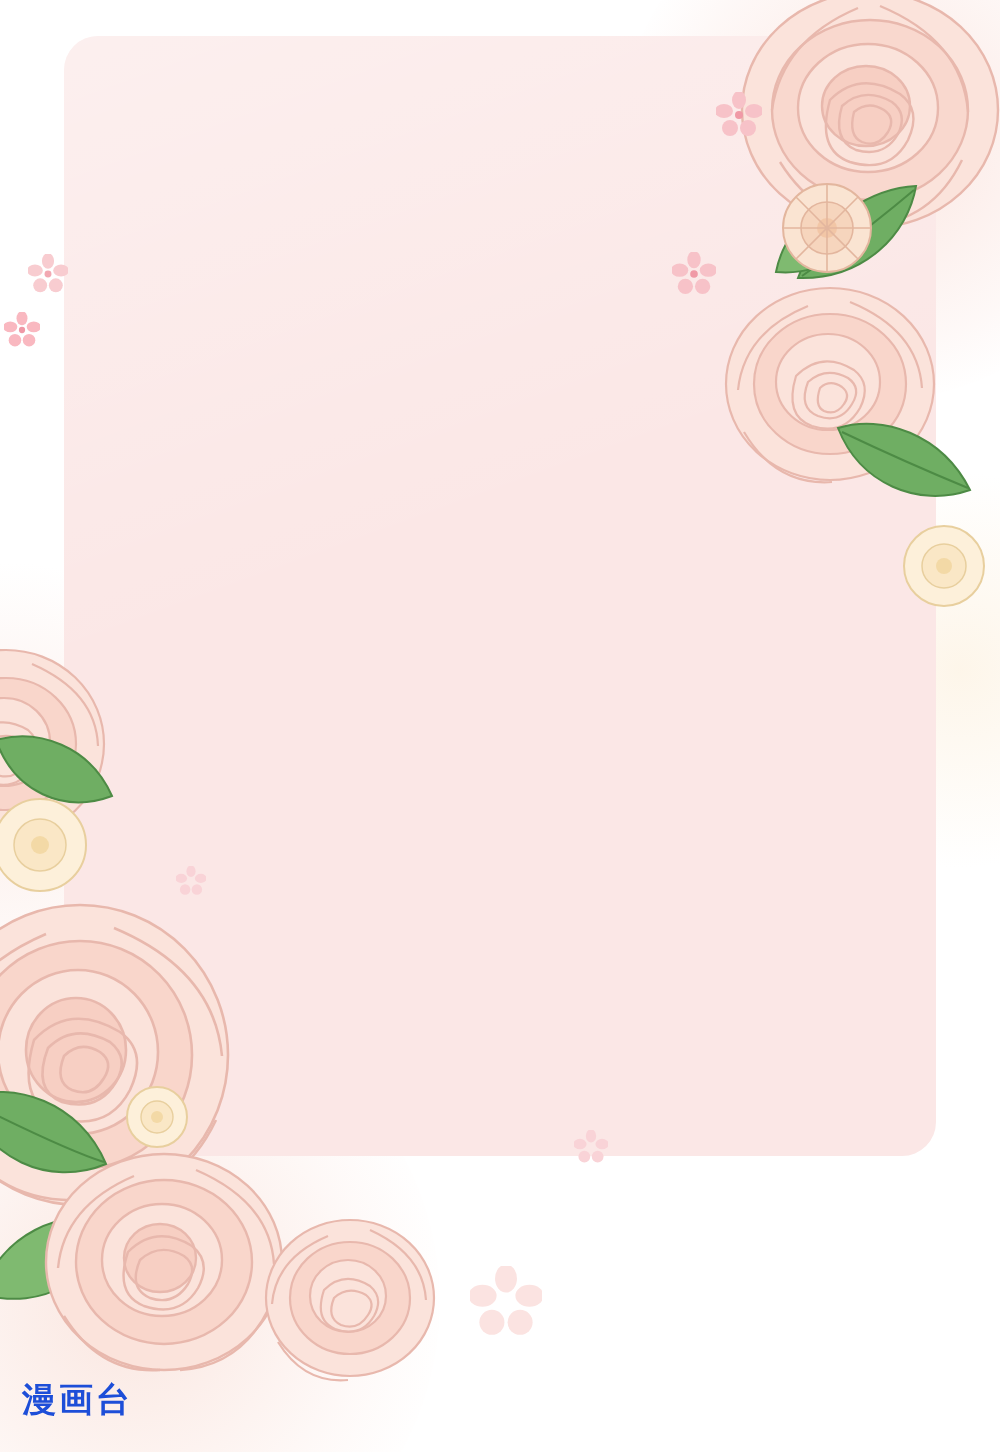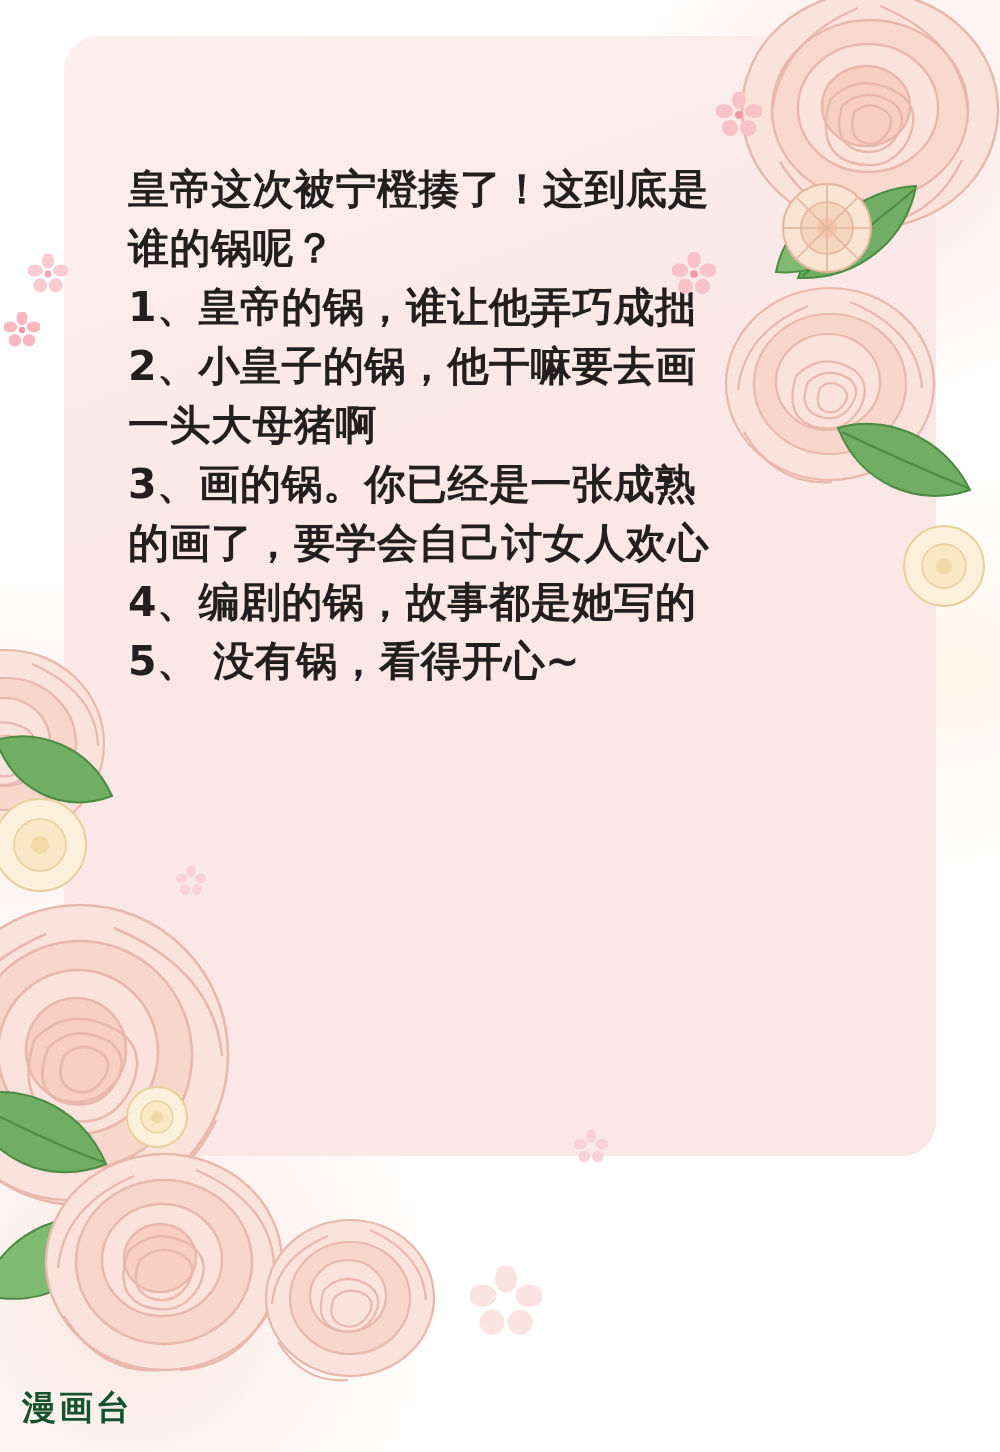--- a/index.html
+++ b/index.html
@@ -95,24 +95,24 @@
   .flower {
     position: absolute;
   }
   .leaf {
     position: absolute;
   }
 
   .watermark {
     position: absolute;
     left: 22px;
-    bottom: 21px;
+    bottom: 29px;
     font-size: 34px;
     font-weight: 700;
-    color: #14532d;
+    color: #1d4ed8;
     letter-spacing: 3px;
   }
 
   .petal-dot {
     position: absolute;
   }
 </style>
 </head>
 <body>
 
@@ -120,31 +120,20 @@
 
   <div class="bg-wash-tr"></div>
   <div class="bg-wash-bl"></div>
   <div class="bg-wash-ml"></div>
   <div class="bg-wash-mr"></div>
 
   <div class="card">
     <div class="card-inner-soft"></div>
   </div>
 
-  <div class="text-block">
-    <div class="line">皇帝这次被宁橙揍了！这到底是</div>
-    <div class="line">谁的锅呢？</div>
-    <div class="line">1、皇帝的锅，谁让他弄巧成拙</div>
-    <div class="line">2、小皇子的锅，他干嘛要去画</div>
-    <div class="line">一头大母猪啊</div>
-    <div class="line">3、画的锅。你已经是一张成熟</div>
-    <div class="line">的画了，要学会自己讨女人欢心</div>
-    <div class="line">4、编剧的锅，故事都是她写的</div>
-    <div class="line">5、 没有锅，看得开心~</div>
-  </div>
 
   <svg class="flower" style="right:-10px; top:-20px; width:300px; height:290px;" viewBox="0 0 300 290">
     <g fill="none" stroke="#e8b8ad" stroke-width="2.4">
       <ellipse cx="160" cy="130" rx="128" ry="118" fill="#fbe3db" stroke="#e8b8ad"></ellipse>
       <ellipse cx="160" cy="130" rx="98" ry="90" fill="#f9d8ce"></ellipse>
       <ellipse cx="158" cy="128" rx="70" ry="64" fill="#fbe3db"></ellipse>
       <ellipse cx="156" cy="126" rx="44" ry="40" fill="#f7cfc3"></ellipse>
       <path d="M120 120 q30 -30 70 -6 q22 16 8 46 q-18 34 -58 22 q-34 -12 -20 -62z"></path>
       <path d="M132 126 q22 -20 50 -4 q16 12 6 32 q-14 24 -42 16 q-24 -10 -14 -44z"></path>
       <path d="M144 132 q14 -12 30 -2 q12 8 4 22 q-10 16 -26 10 q-14 -6 -8 -30z"></path>

